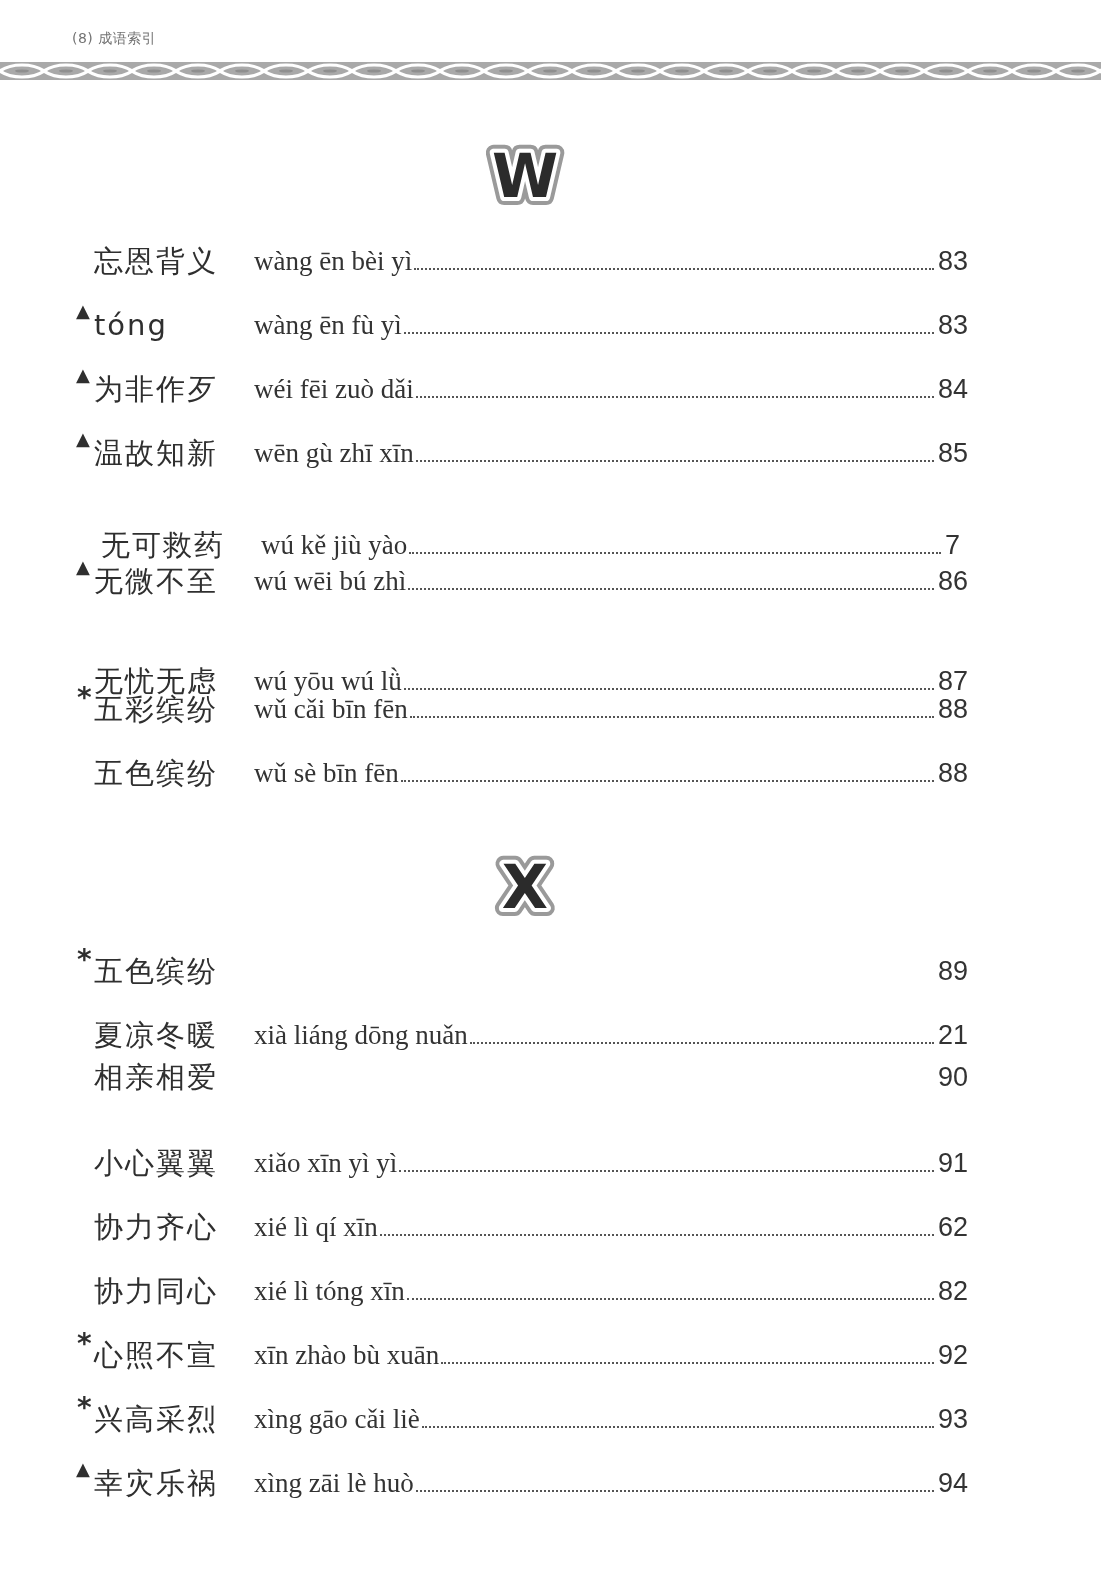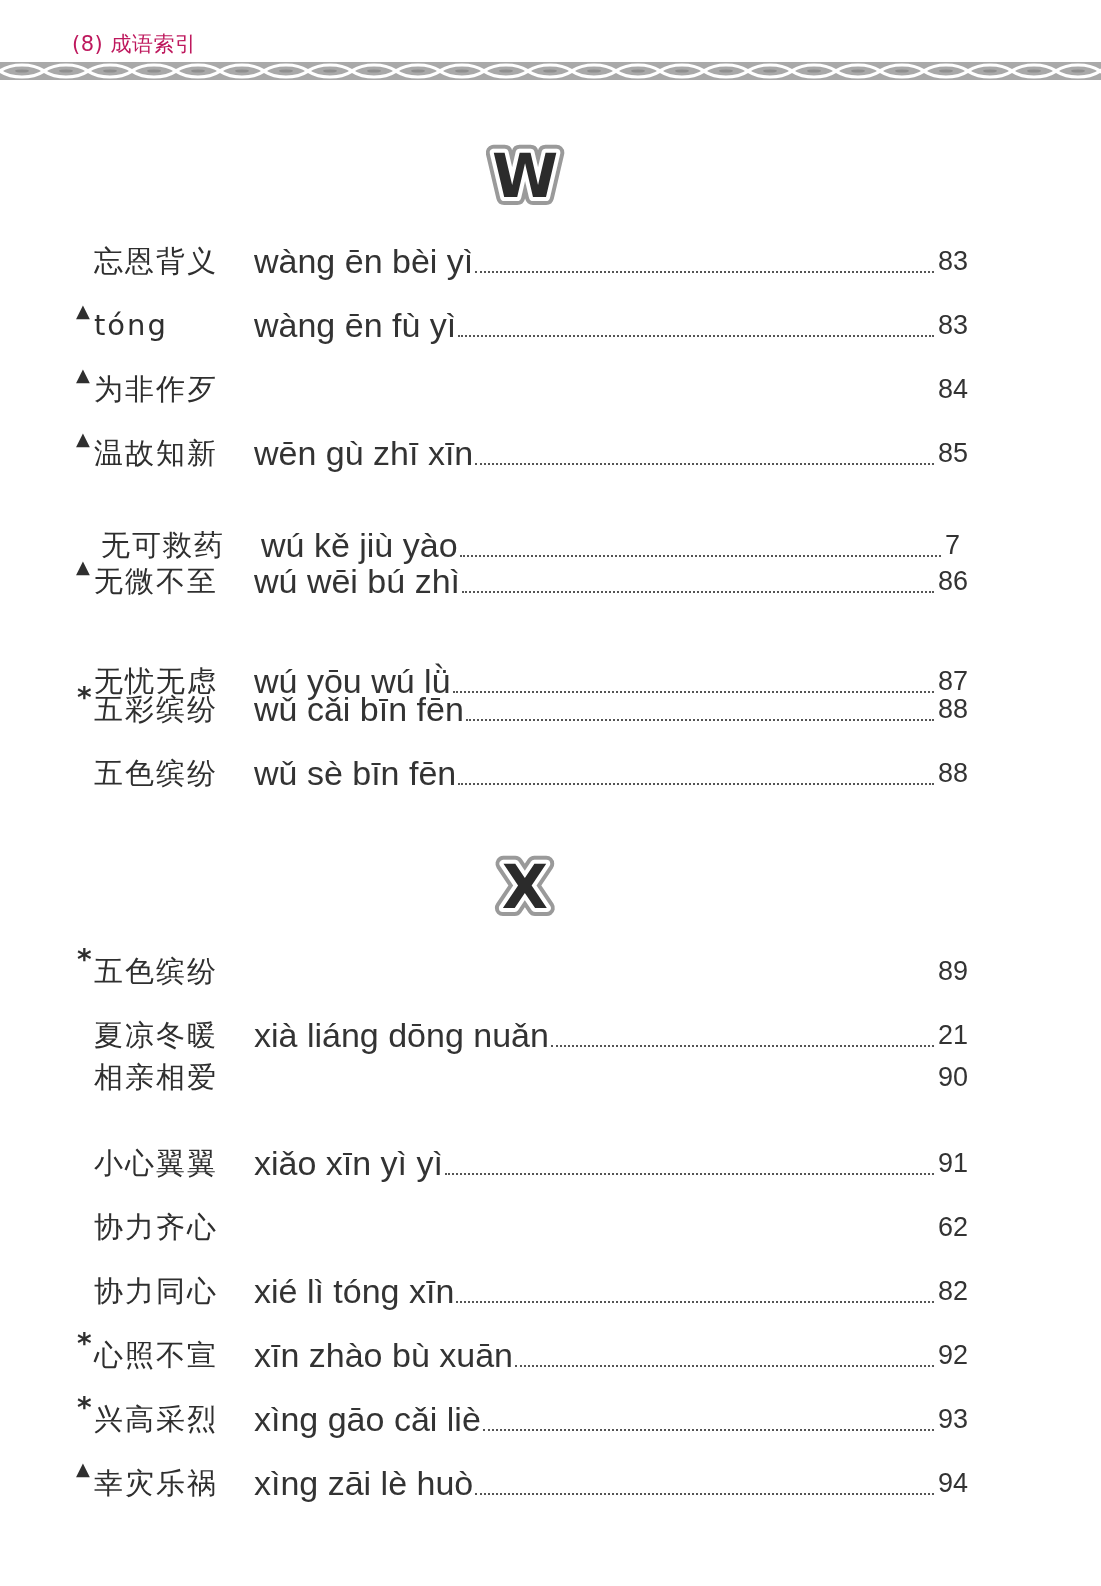--- a/index.html
+++ b/index.html
@@ -3,21 +3,21 @@
   <meta charset="utf-8">
   <style>
     html, body { margin: 0; padding: 0; background: #ffffff; }
     body {
       width: 1101px; height: 1586px; position: relative; overflow: hidden;
       font-family: "DejaVu Sans", "Liberation Sans", sans-serif;
       color: #333333;
     }
     .header-title {
       position: absolute; left: 72px; top: 30px;
-      font-size: 21px; color: #be185d; letter-spacing: 0.5px;
+      font-size: 14px; color: #737373; letter-spacing: 0.5px;
     }
     .border-band {
       position: absolute; left: 0; top: 62px; width: 1101px; height: 18px;
       background: #a9a9a9; overflow: hidden;
     }
     .border-band svg { display: block; }
     .letter-badge {
       position: absolute; width: 120px; height: 80px;
     }
     .letter-badge svg { display: block; width: 100%; height: 100%; }
@@ -32,21 +32,21 @@
     .marker.star { font-size: 28px; top: -8px; left: 77px; font-weight: bold; }
     .idiom {
       position: absolute; left: 94px; top: 0; font-size: 29px;
       letter-spacing: 2px; color: #2f2f2f; line-height: 34px; white-space: nowrap;
     }
     .leader {
       position: absolute; left: 254px; top: 0; width: 680px;
       display: flex; align-items: baseline; line-height: 34px;
     }
     .pinyin {
-      font-family: Liberation Sans, sans-serif; font-size: 34px;
+      font-family: Liberation Serif, serif; font-size: 27px;
       color: #333333; white-space: nowrap; padding-right: 2px;
     }
     .dots {
       flex: 1; border-bottom: 2px dotted #555555; margin-bottom: 7px;
       height: 0; min-width: 10px;
     }
     .page {
       position: absolute; left: 938px; top: 0; font-family: "Liberation Sans", sans-serif;
       font-size: 27px; color: #333333; line-height: 34px;
     }
@@ -93,20 +93,24 @@
     <span class="idiom">tóng</span>
     <div class="leader">
         <span class="pinyin">wàng ēn fù yì</span>
         <span class="dots"></span>
       </div>
     <span class="page">83</span>
   </div>
   <div class="row" style="top:372px;">
     <span class="marker">▲</span>
     <span class="idiom">为非作歹</span>
+    <div class="leader">
+        <span class="pinyin">wéi fēi zuò dǎi</span>
+        <span class="dots"></span>
+      </div>
     <span class="page">84</span>
   </div>
   <div class="row" style="top:436px;">
     <span class="marker">▲</span>
     <span class="idiom">温故知新</span>
     <div class="leader">
         <span class="pinyin">wēn gù zhī xīn</span>
         <span class="dots"></span>
       </div>
     <span class="page">85</span>
@@ -191,20 +195,24 @@
     <span class="idiom">小心翼翼</span>
     <div class="leader">
         <span class="pinyin">xiǎo xīn yì yì</span>
         <span class="dots"></span>
       </div>
     <span class="page">91</span>
   </div>
   <div class="row" style="top:1210px;">
     <span class="marker"></span>
     <span class="idiom">协力齐心</span>
+    <div class="leader">
+        <span class="pinyin">xié lì qí xīn</span>
+        <span class="dots"></span>
+      </div>
     <span class="page">62</span>
   </div>
   <div class="row" style="top:1274px;">
     <span class="marker"></span>
     <span class="idiom">协力同心</span>
     <div class="leader">
         <span class="pinyin">xié lì tóng xīn</span>
         <span class="dots"></span>
       </div>
     <span class="page">82</span>

